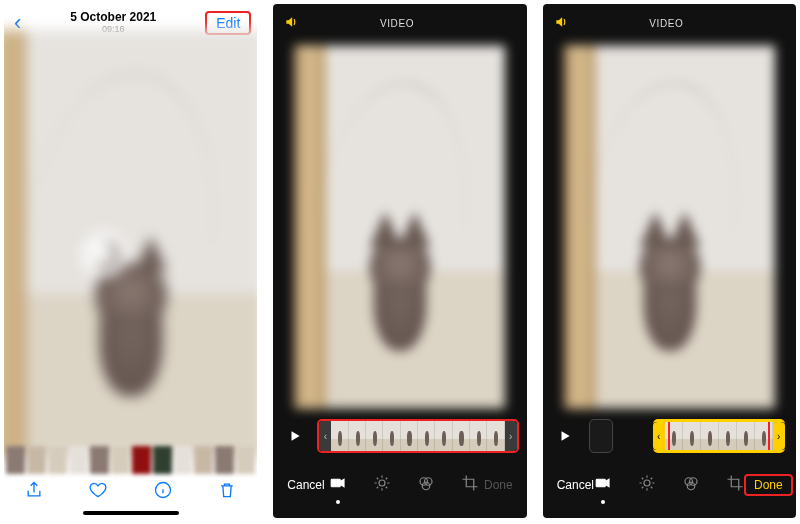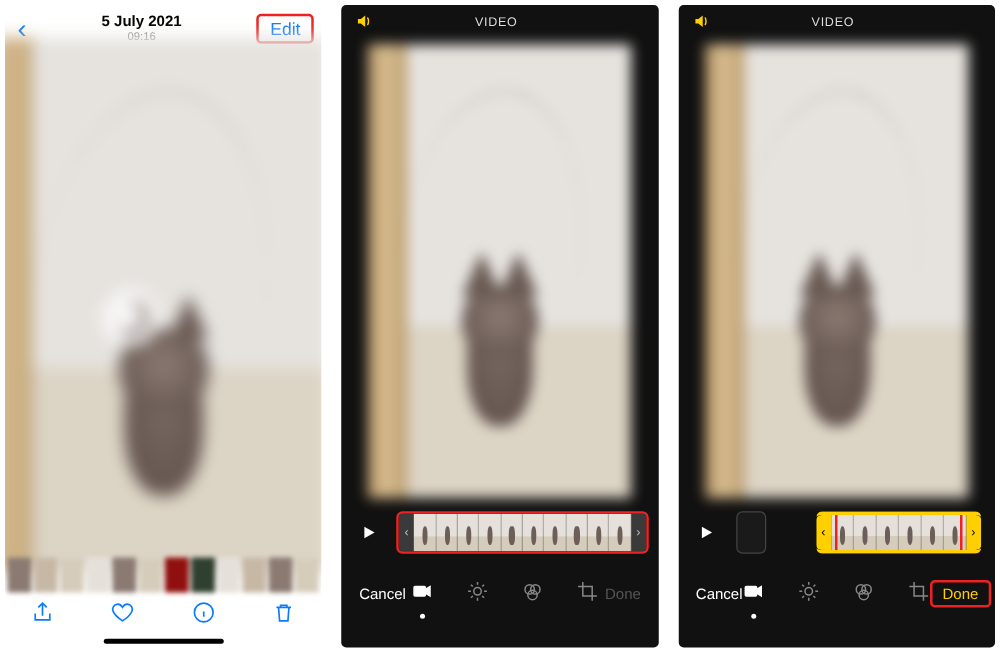--- a/index.html
+++ b/index.html
@@ -115,21 +115,21 @@
     position: absolute; left: 32%; bottom: 42%;
     width: 42px; height: 42px;
     background: radial-gradient(circle,#fff 0 30%, transparent 31% 45%, #fff 46% 70%, transparent 71%);
     border-radius: 50%;
     filter: blur(0.5px);
   }
 
   
   .dark { background: #111; color: #fff; }
   .d-header {
-    height: 28px;
+    height: 38px;
     display: flex;
     align-items: center;
     padding: 0 10px;
   }
   .vol { color: #ffcf00; font-size: 14px; }
   .d-title {
     flex: 1; text-align: center;
     font-size: 10px; letter-spacing: 0.6px; color: #ddd;
     margin-left: -22px;
   }
@@ -229,21 +229,21 @@
     bottom:-8px; width:4px;height:4px;border-radius:50%;background:#fff;
   }
 </style>
 </head>
 <body>
 
 <div class="phone s1">
   <div class="s1-header">
     <span class="s1-back">‹</span>
     <div class="s1-title">
-      <div class="date">5 July 2021</div>
+      <div class="date">5 October 2021</div>
       <div class="time">09:16</div>
     </div>
     <span class="s1-edit">Edit</span>
   </div>
 
   <div class="s1-photo">
     <div class="catpic">
       <div class="pole l"></div>
         <div class="wire"></div>
       <div class="catbody"></div>

